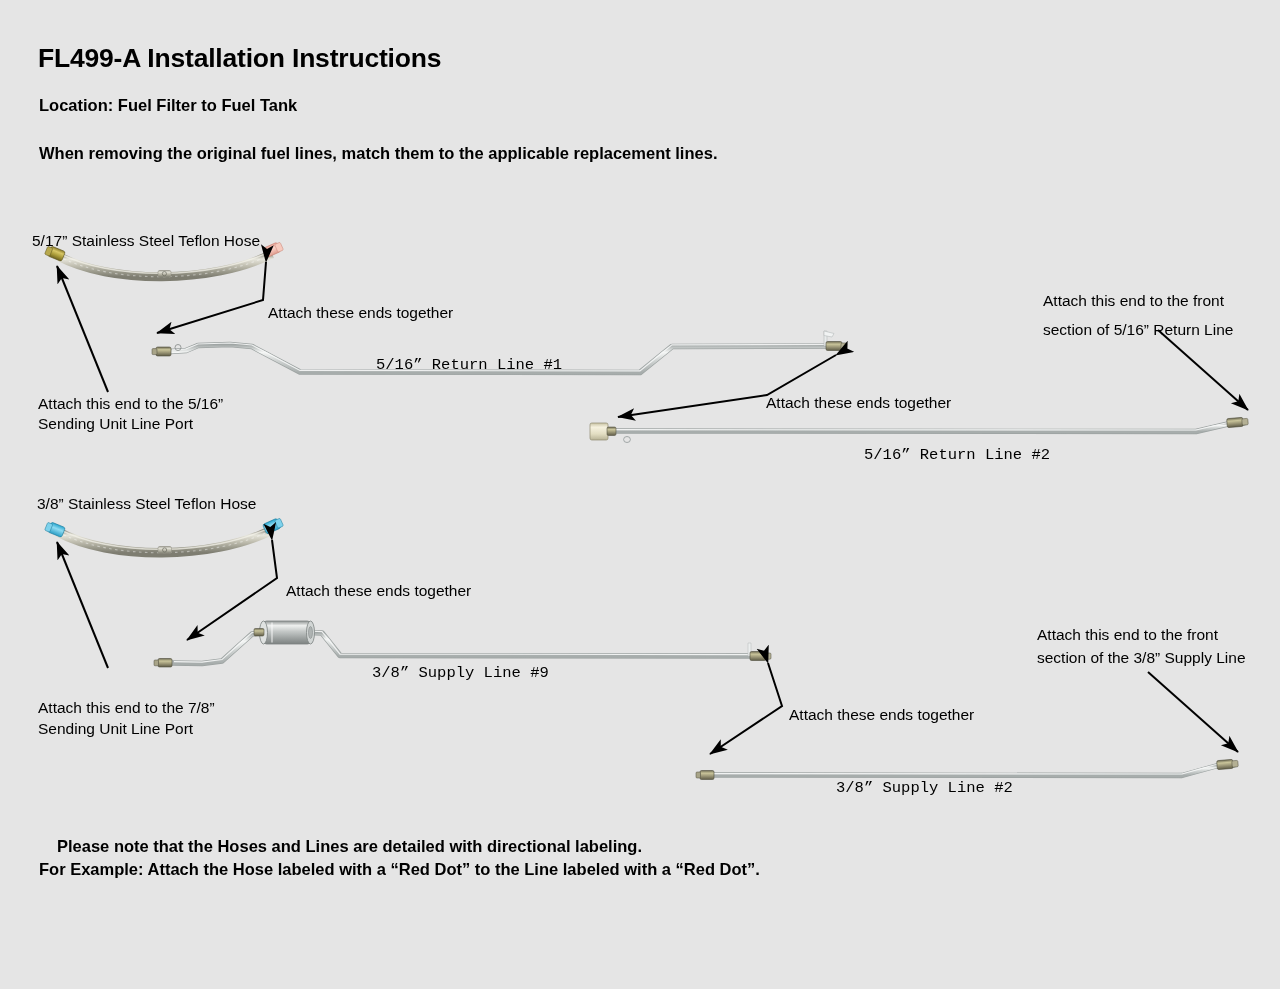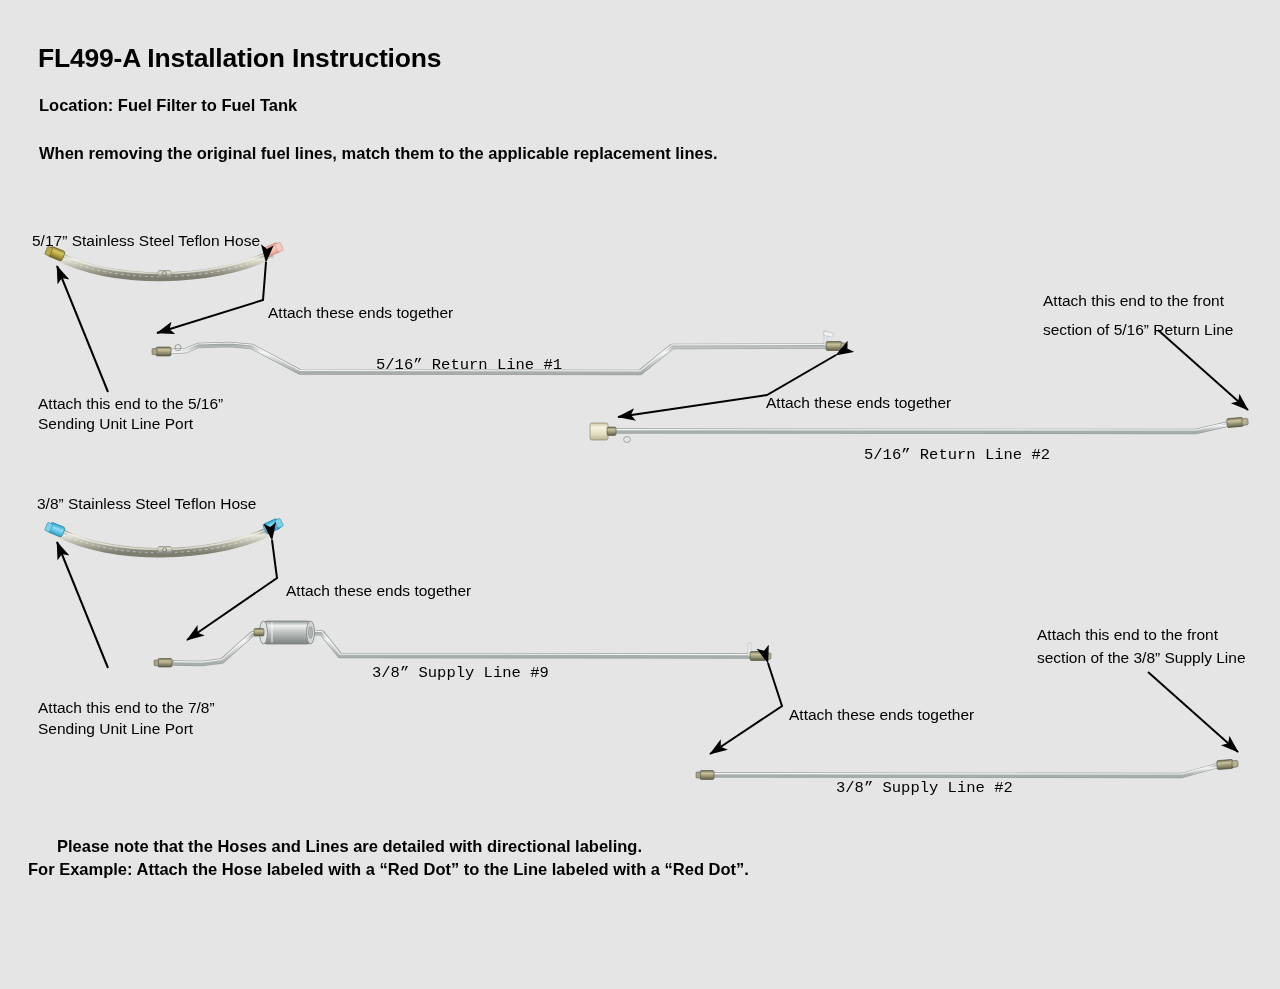--- a/index.html
+++ b/index.html
@@ -57,21 +57,21 @@
     font-family: Liberation Mono, monospace;
   }
   #note1 {
     left: 39px;
     top: 836px;
     font-size: 16.5px;
     font-weight: bold;
     margin-left: 18px;
   }
   #note2 {
-    left: 28px;
+    left: 39px;
     top: 859px;
     font-size: 16.5px;
     font-weight: bold;
   }
   svg.art {
     position: absolute;
     left: 0;
     top: 0;
     width: 1280px;
     height: 989px;

